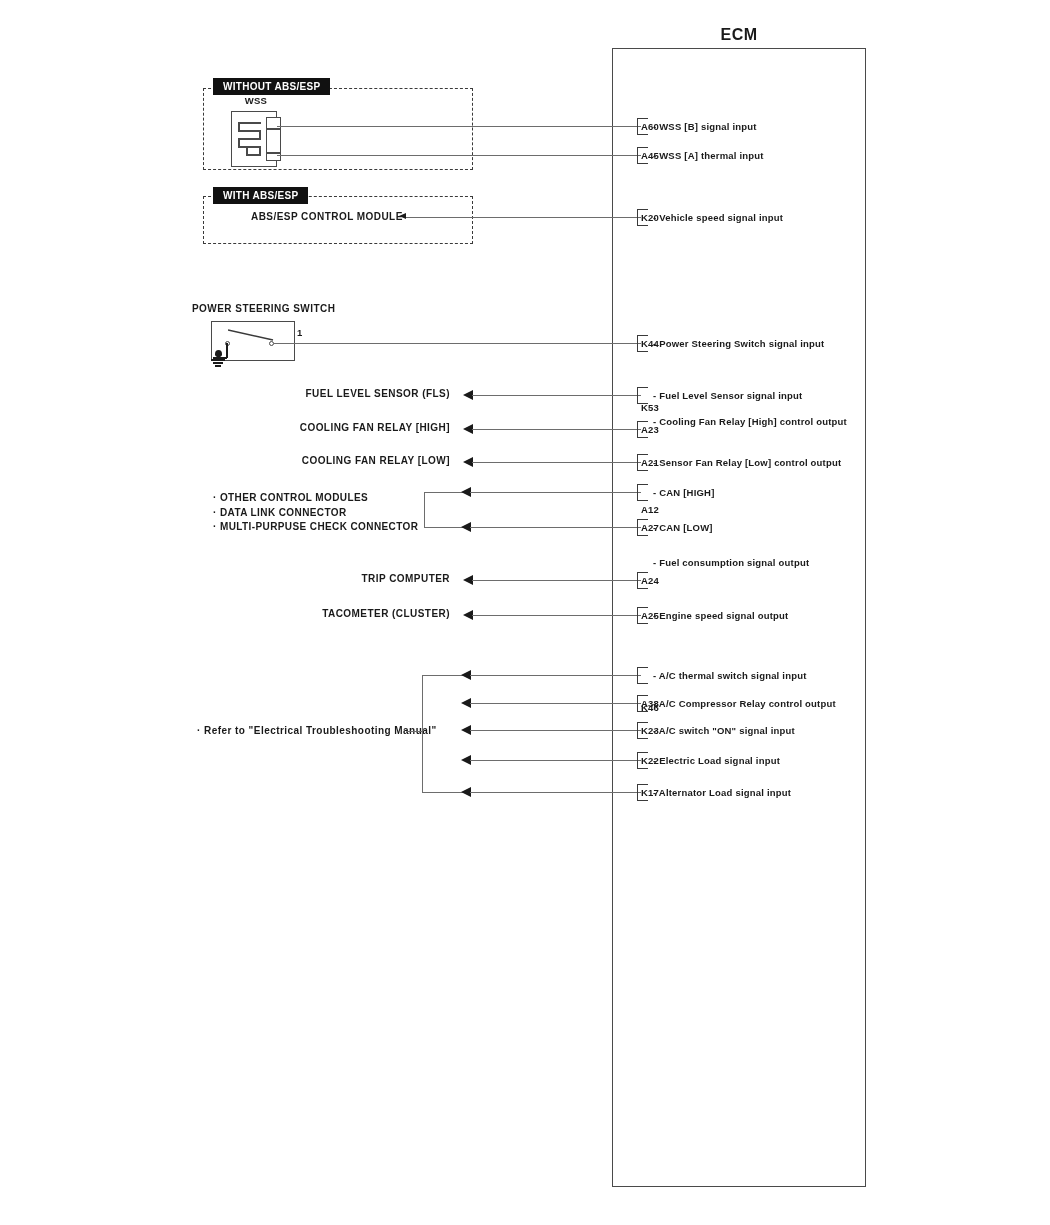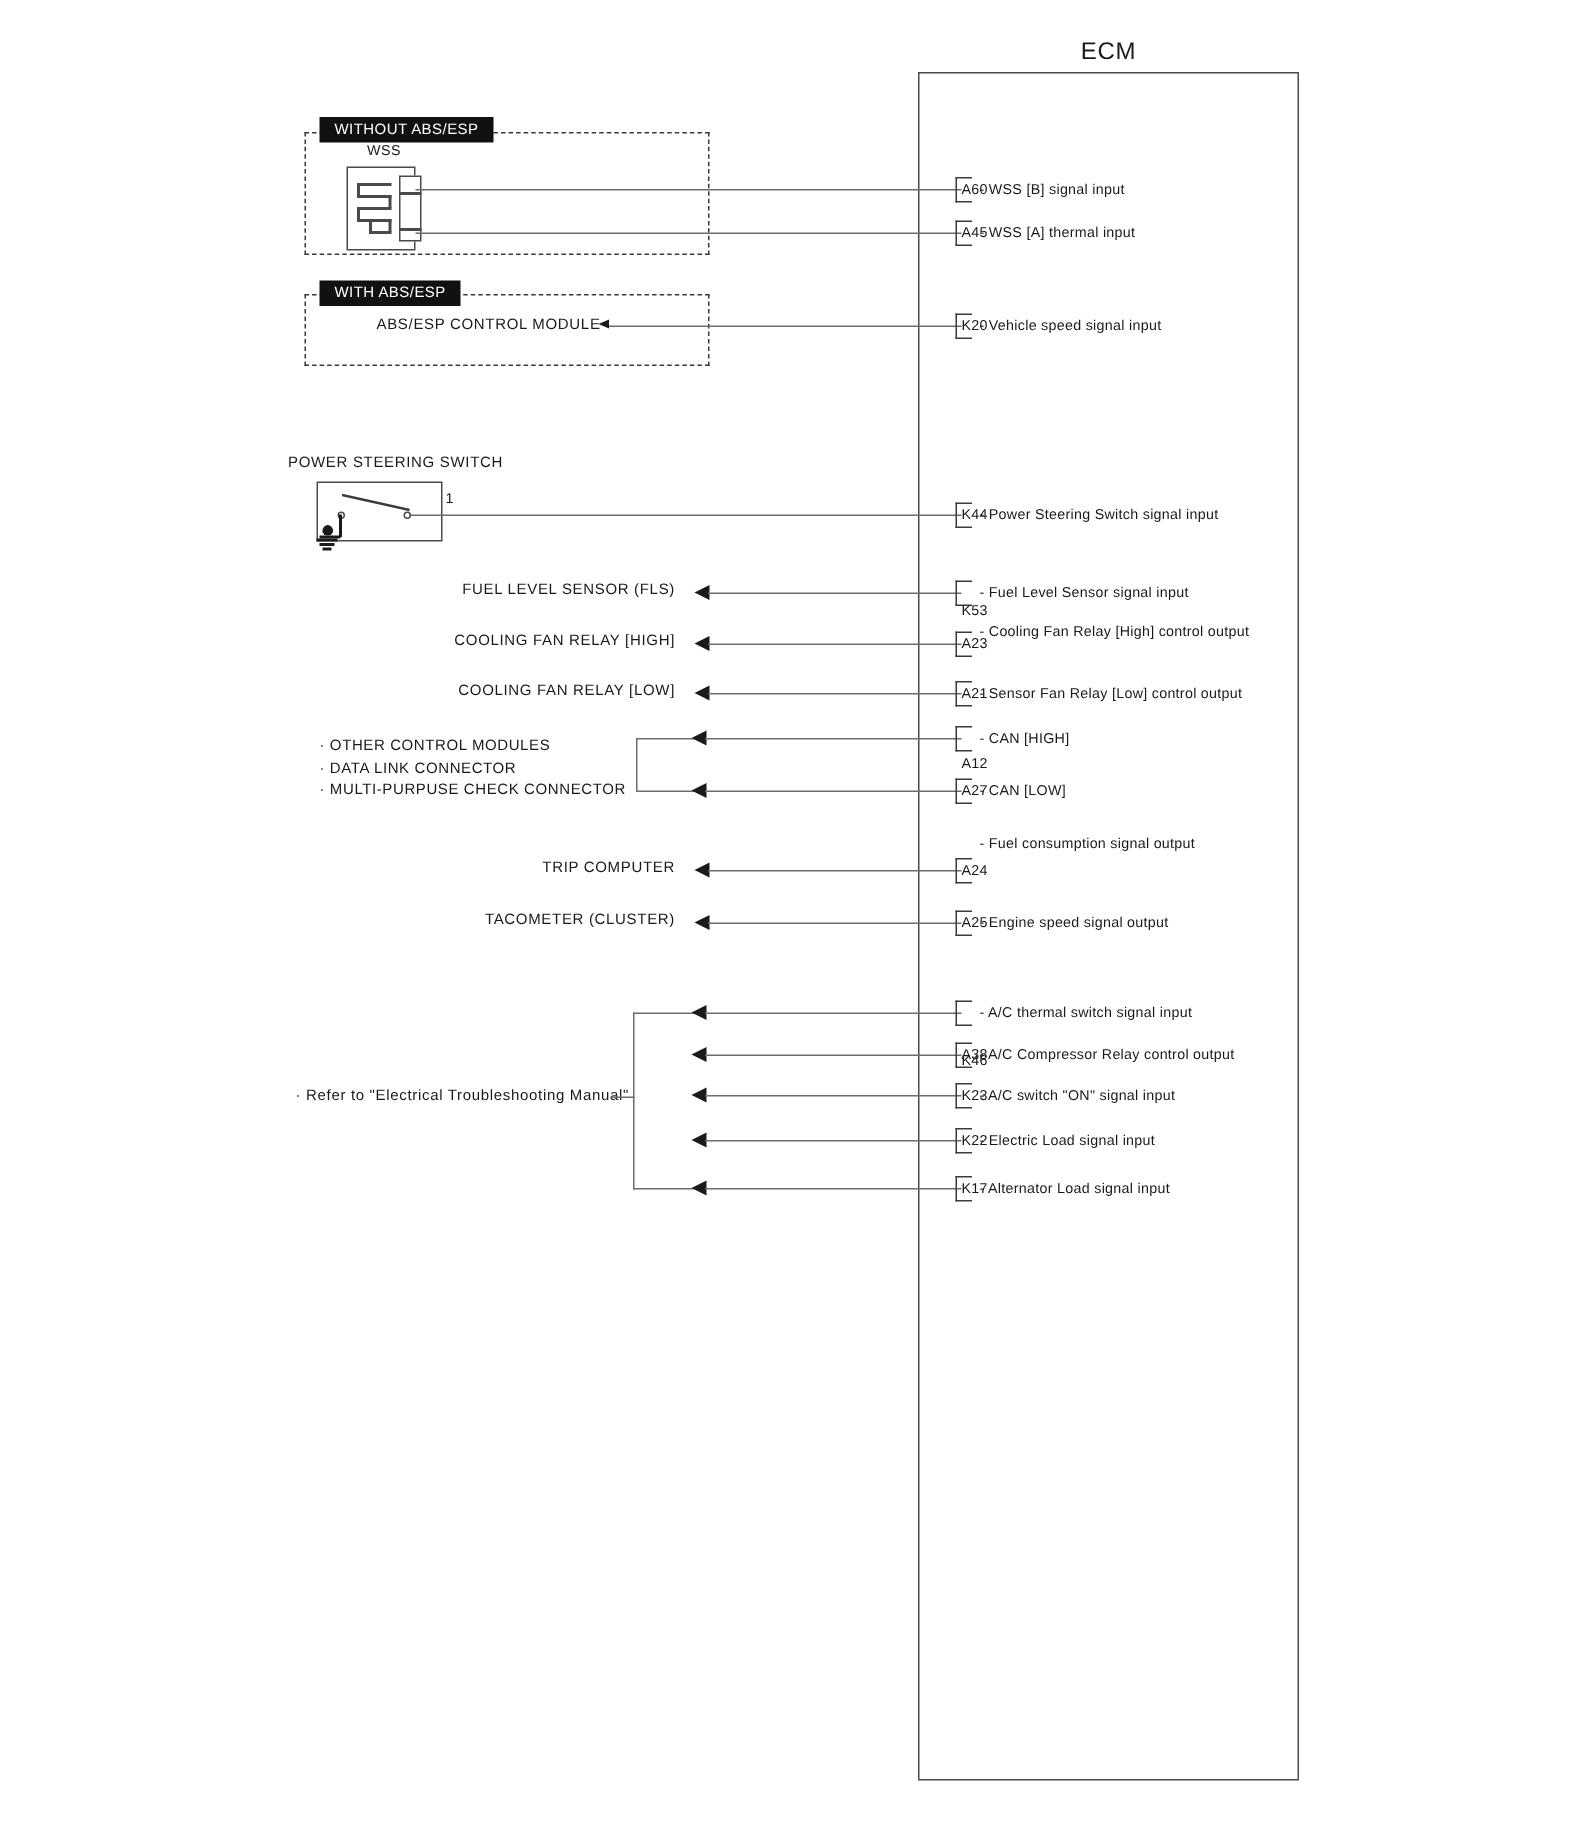--- a/index.html
+++ b/index.html
@@ -1,17 +1,17 @@
 <!DOCTYPE html>
 <html><head>
 <meta charset="utf-8">
 <style>
   html,body{margin:0;padding:0;background:#ffffff;}
   body{font-family:"Liberation Sans",sans-serif;}
-  #page{position:relative;width:1050px;height:1225px;background:#fff;overflow:hidden;}
+  #page{position:relative;width:1050px;height:1225px;background:#fff;overflow:hidden;font-weight:bold;}
 
   
   .hline{position:absolute;background:#6d6d6d;height:1px;}
   .vline{position:absolute;background:#6d6d6d;width:1px;}
 
   
   #ecm-box{position:absolute;left:612px;top:48px;width:254px;height:1139px;
            border:1.5px solid #4a4a4a;background:#fff;box-sizing:border-box;}
   #ecm-title{position:absolute;left:612px;top:26px;width:254px;text-align:center;
              font-size:16px;color:#1a1a1a;letter-spacing:.5px;}

